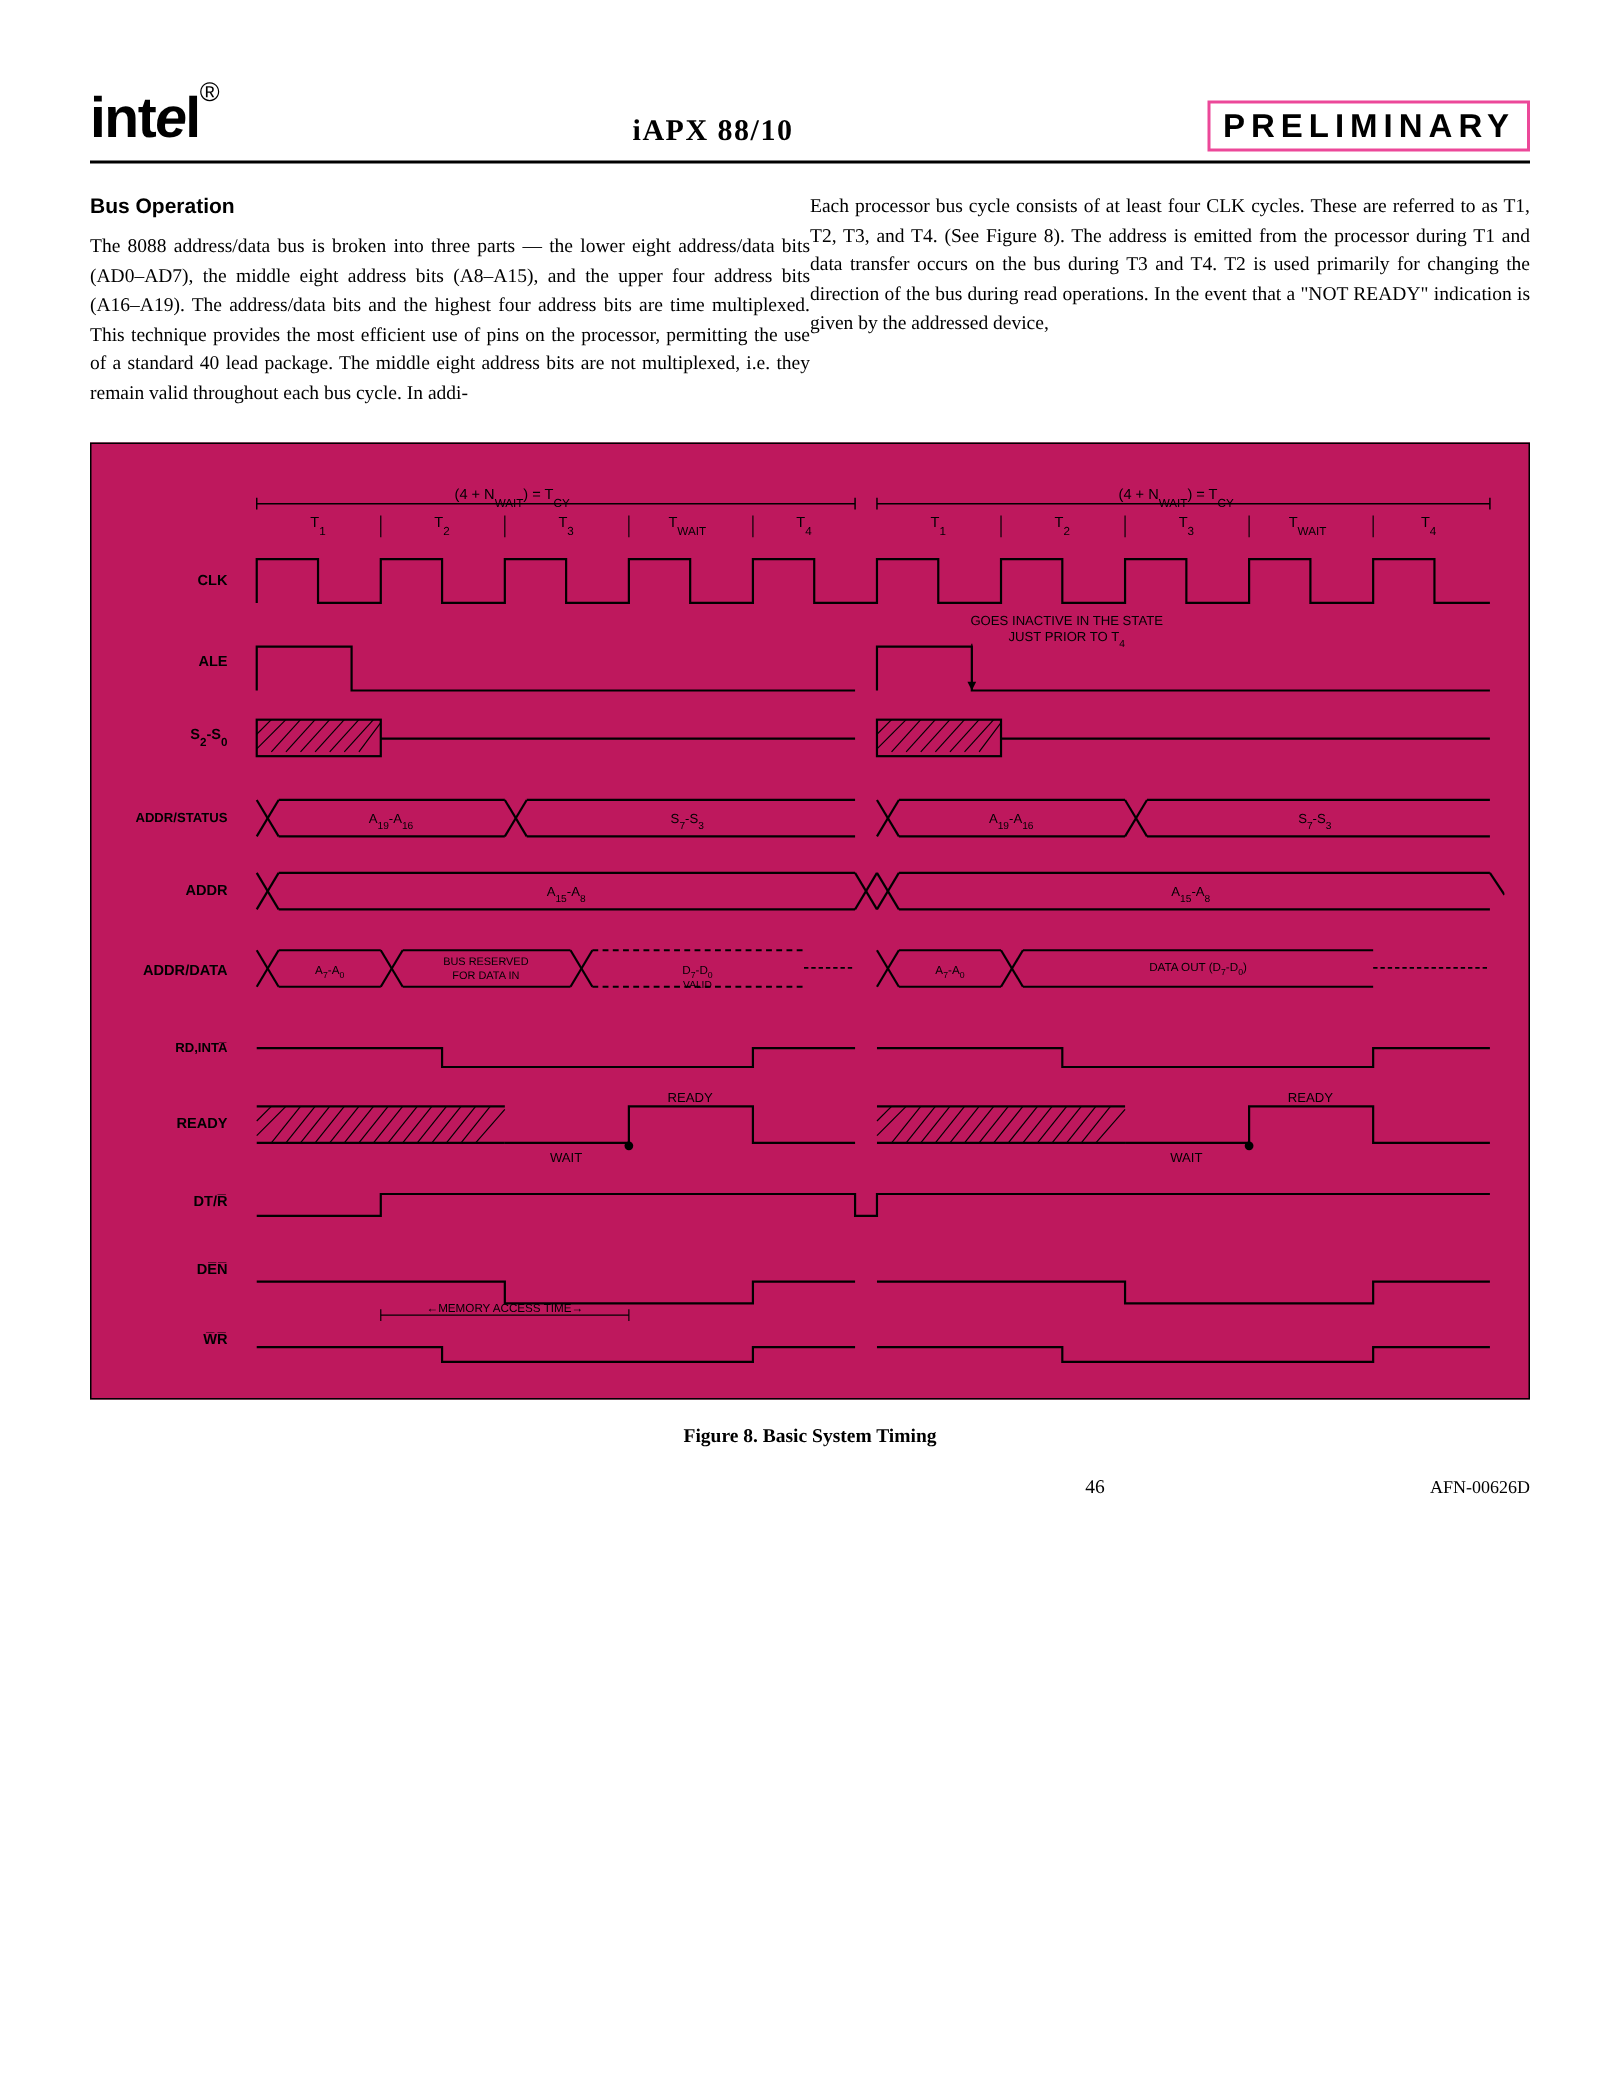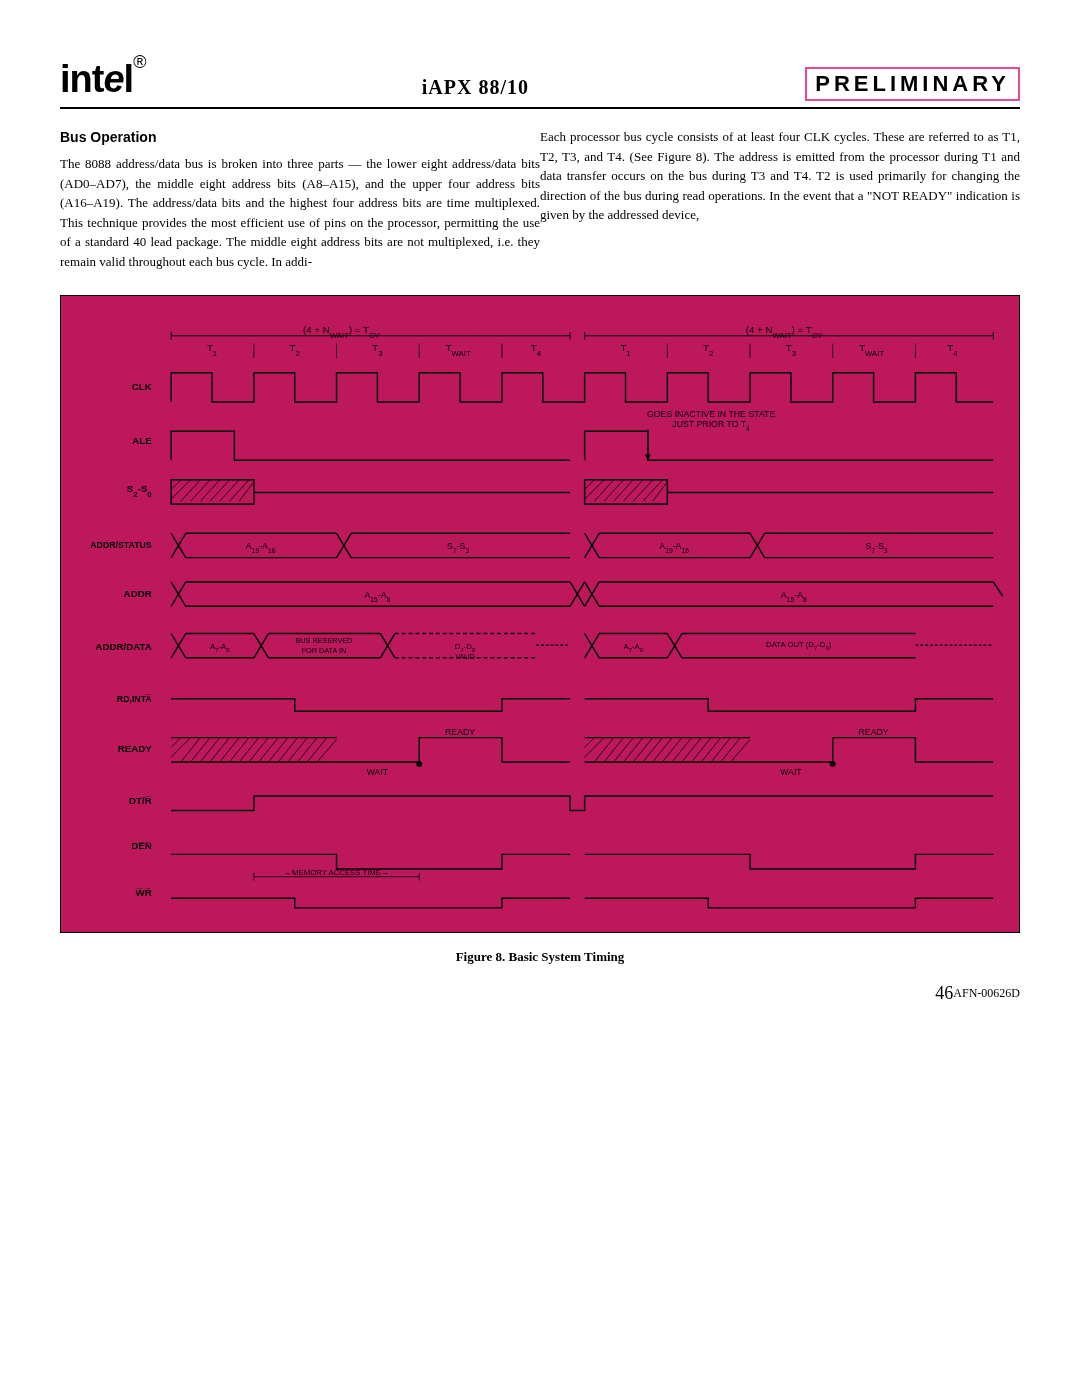--- a/index.html
+++ b/index.html
@@ -107,22 +107,22 @@
 
     
     .footer {
       display: flex;
       justify-content: space-between;
       align-items: center;
       margin-top: 10px;
     }
     .footer-page {
       flex: 1;
-      text-align: right;
-      font-size: 18px;
+      text-align: center;
+      font-size: 13px;
     }
     .footer-ref {
       font-size: 12px;
     }
   </style>
 </head>
 <body>
 
 <div class="page">
 

